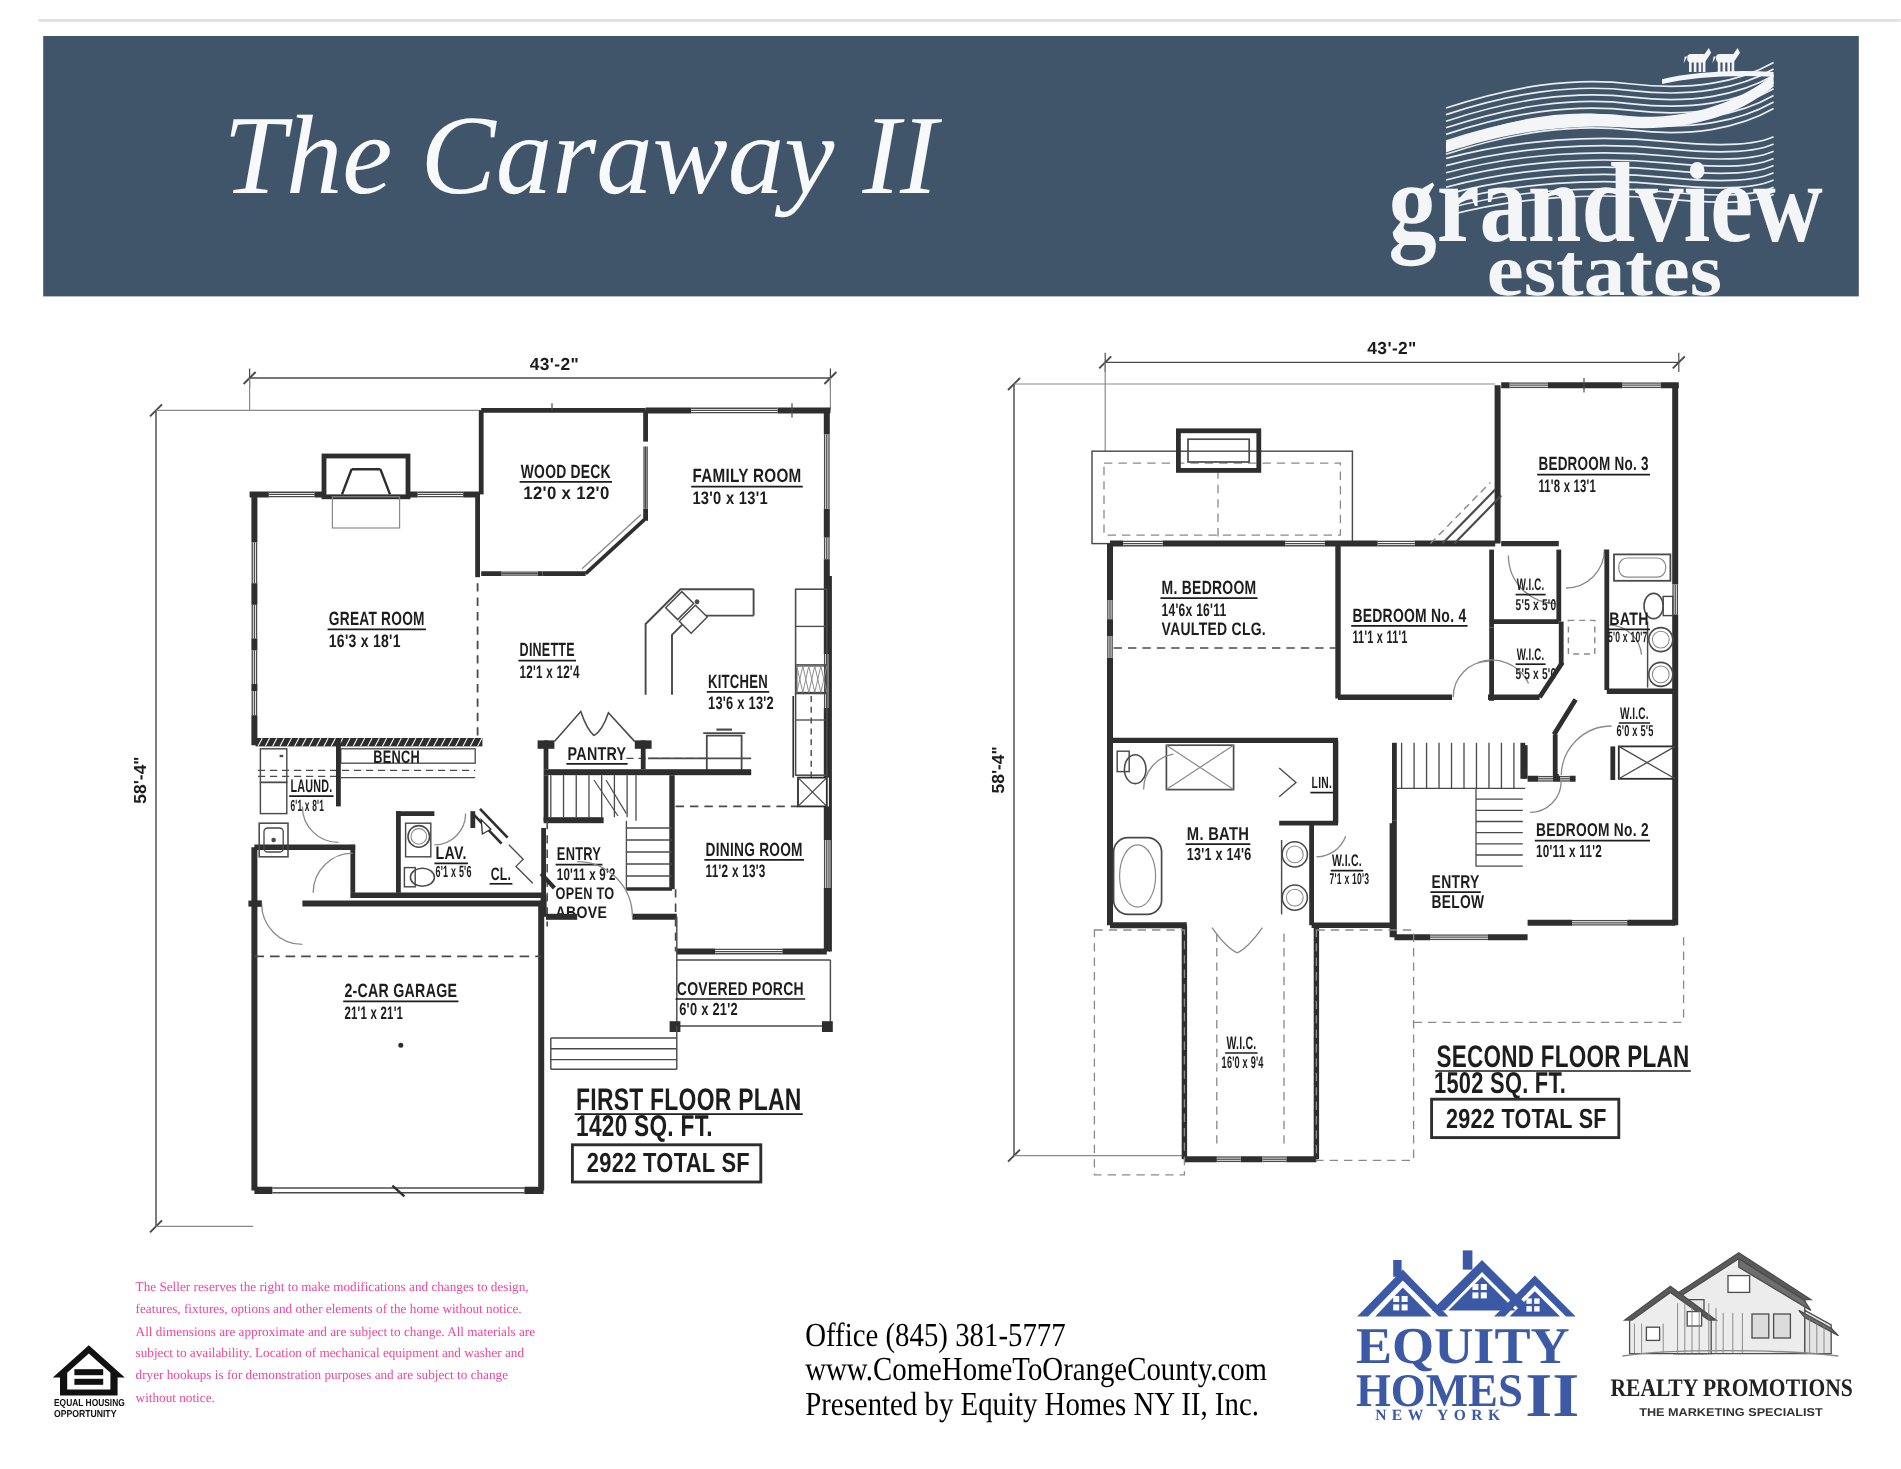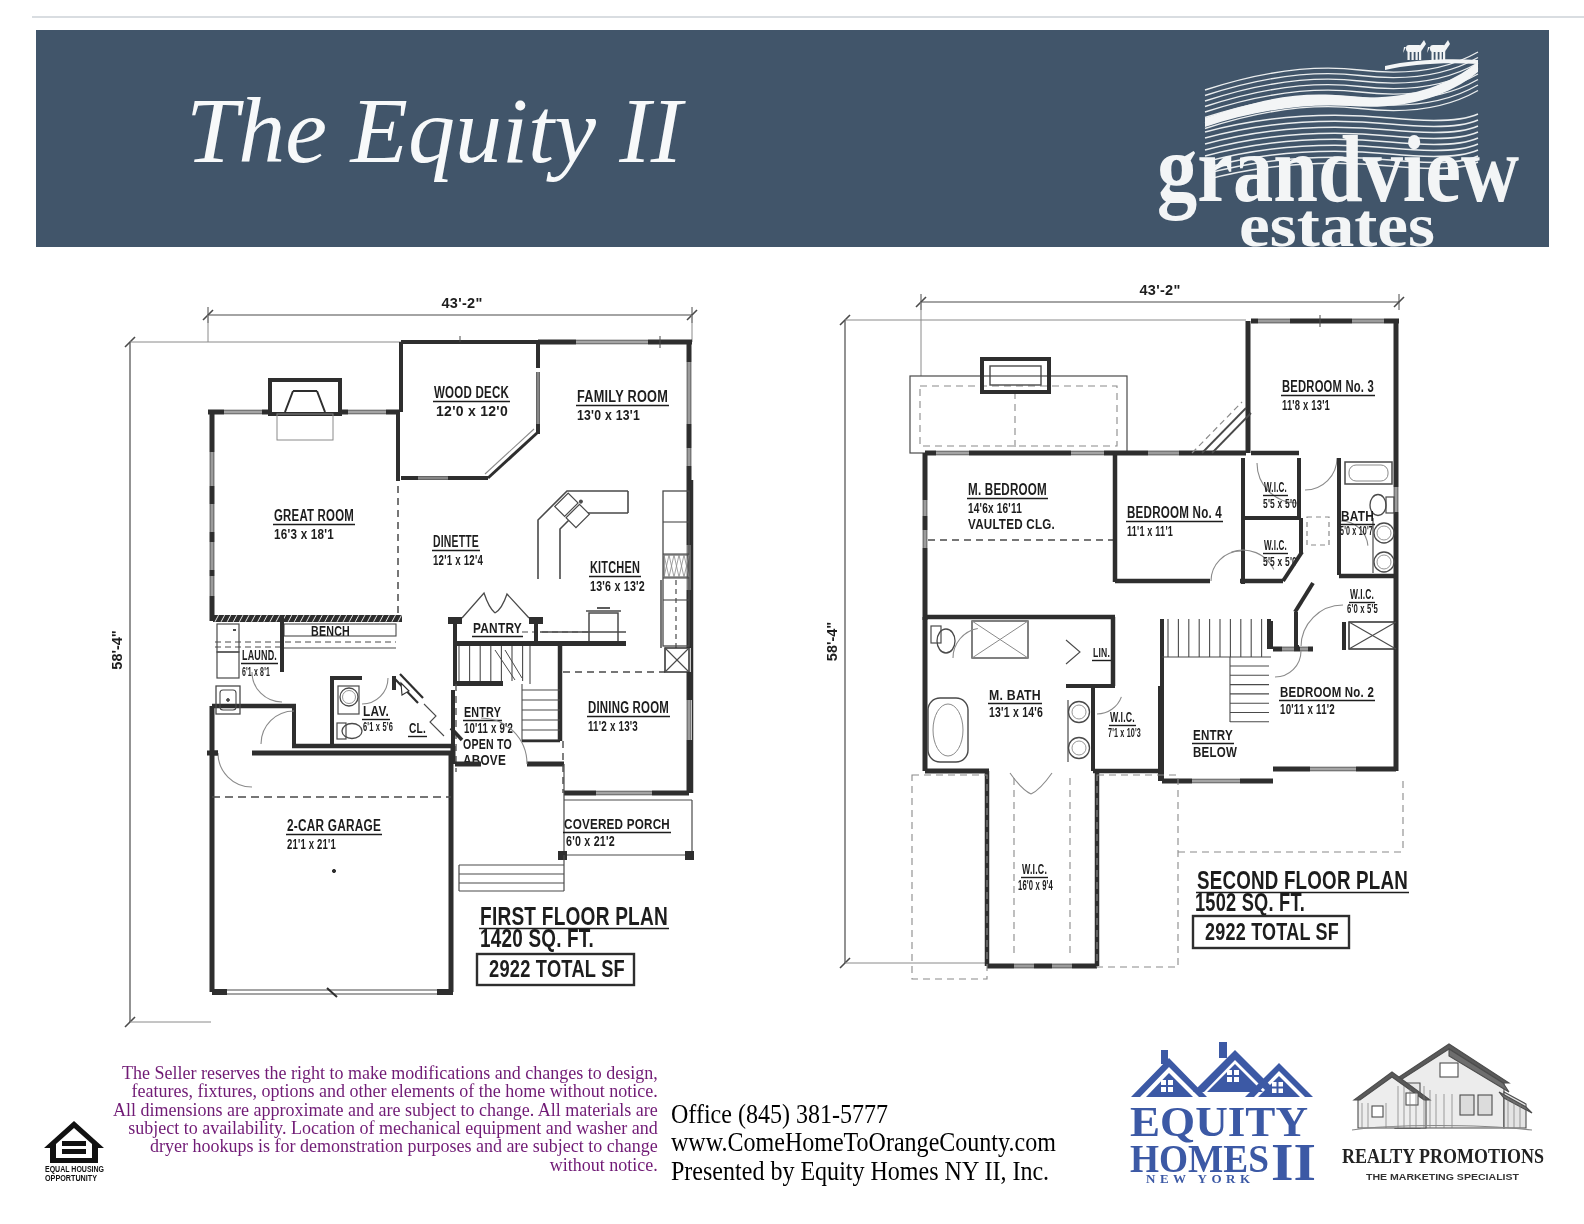--- a/index.html
+++ b/index.html
@@ -2,31 +2,31 @@
 <html><head>
 <meta charset="utf-8">
 <style>
   html,body { margin:0; padding:0; background:#ffffff; }
   #page { position:relative; width:1584px; height:1224px; background:#ffffff; overflow:hidden; }
   #band { position:absolute; left:36px; top:30px; width:1513px; height:217px; background:#41556a; }
   #topline { position:absolute; left:32px; top:16px; width:1552px; height:2px; background:#d9dde1; }
   #title { position:absolute; left:186px; top:83px; color:#f7f9fa; font-family:"Liberation Serif", serif;
            font-style:italic; font-size:94px; line-height:1; white-space:nowrap; }
   #disc { position:absolute; left:113px; top:1064px; font-family:"Liberation Serif", serif;
-           font-size:18px; line-height:18.35px; color:#701a75; white-space:nowrap;text-align:right; }
+           font-size:11px; line-height:18.35px; color:#ec4899; white-space:nowrap; }
   #office { position:absolute; left:671px; top:1100px; font-family:"Liberation Serif", serif;
            font-size:28px; line-height:28.3px; color:#000; white-space:nowrap;
            transform:scaleX(0.858); transform-origin:left top; }
 </style>
 </head>
 <body>
 <div id="page">
   <div id="topline"></div>
   <div id="band"></div>
-  <div id="title">The Equity II</div>
+  <div id="title">The Caraway II</div>
   <svg width="1584" height="1224" style="position:absolute;left:0;top:0">
 <path d="M1205,90.0 C1260,72.0 1310,64.0 1360,70.0 C1410,76.0 1450,68.0 1478,52.0" stroke="#f3f5f6" stroke-width="1.4" fill="none" opacity="0.95"></path>
 <path d="M1205,95.5 C1260,77.5 1310,69.5 1360,75.5 C1410,81.5 1450,73.5 1478,57.5" stroke="#f3f5f6" stroke-width="1.4" fill="none" opacity="0.95"></path>
 <path d="M1205,101.0 C1260,83.0 1310,75.0 1360,81.0 C1410,87.0 1450,79.0 1478,63.0" stroke="#f3f5f6" stroke-width="1.4" fill="none" opacity="0.95"></path>
 <path d="M1205,106.5 C1260,88.5 1310,80.5 1360,86.5 C1410,92.5 1450,84.5 1478,68.5" stroke="#f3f5f6" stroke-width="1.4" fill="none" opacity="0.95"></path>
 <path d="M1205,112.0 C1260,94.0 1310,86.0 1360,92.0 C1410,98.0 1450,90.0 1478,74.0" stroke="#f3f5f6" stroke-width="1.4" fill="none" opacity="0.95"></path>
 <path d="M1205,117.5 C1260,99.5 1310,91.5 1360,97.5 C1410,103.5 1450,95.5 1478,79.5" stroke="#f3f5f6" stroke-width="1.4" fill="none" opacity="0.95"></path>
 <path d="M1205,123.0 C1260,105.0 1310,97.0 1360,103.0 C1410,109.0 1450,101.0 1478,85.0" stroke="#f3f5f6" stroke-width="1.4" fill="none" opacity="0.95"></path>
 <path d="M1205,128.5 C1260,110.5 1310,102.5 1360,108.5 C1410,114.5 1450,106.5 1478,90.5" stroke="#f3f5f6" stroke-width="1.4" fill="none" opacity="0.95"></path>
 <path d="M1205,118 C1260,99 1300,91 1345,96 C1400,102 1445,88 1478,62 L1478,72 C1445,99 1400,110 1350,106 C1300,103 1250,112 1205,127 Z" fill="#f3f5f6"></path>

